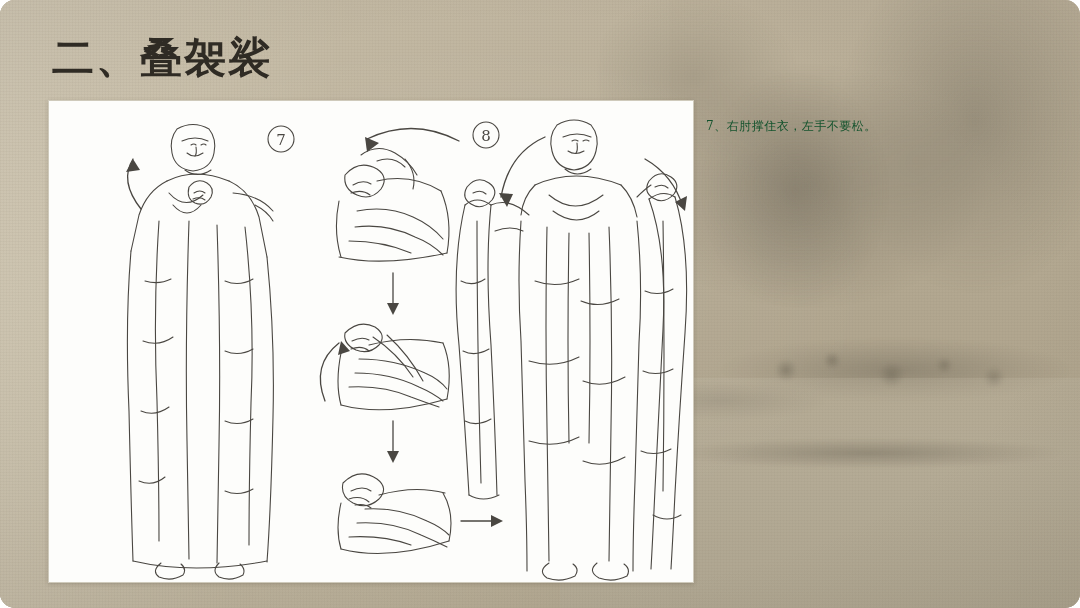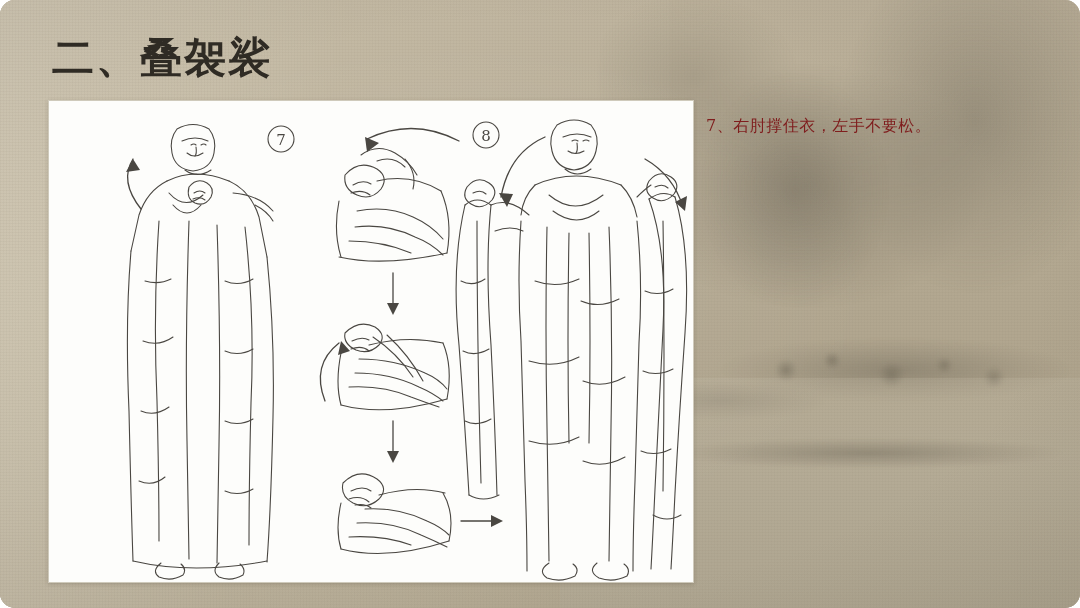--- a/index.html
+++ b/index.html
@@ -144,23 +144,23 @@
 
   
   .textcol {
     position: absolute;
     left: 706px;
     top: 108px;
     width: 338px;
   }
   .para {
     font-family: "DejaVu Serif", "Liberation Serif", serif;
-    font-size: 16px;
+    font-size: 12px;
     line-height: 36px;
-    color: #7f1d1d;
+    color: #14532d;
     letter-spacing: 0.5px;
     margin: 0 0 26px 0;
     text-align: justify;
   }
 </style>
 </head>
 <body>
 
 <div class="slide">
 

